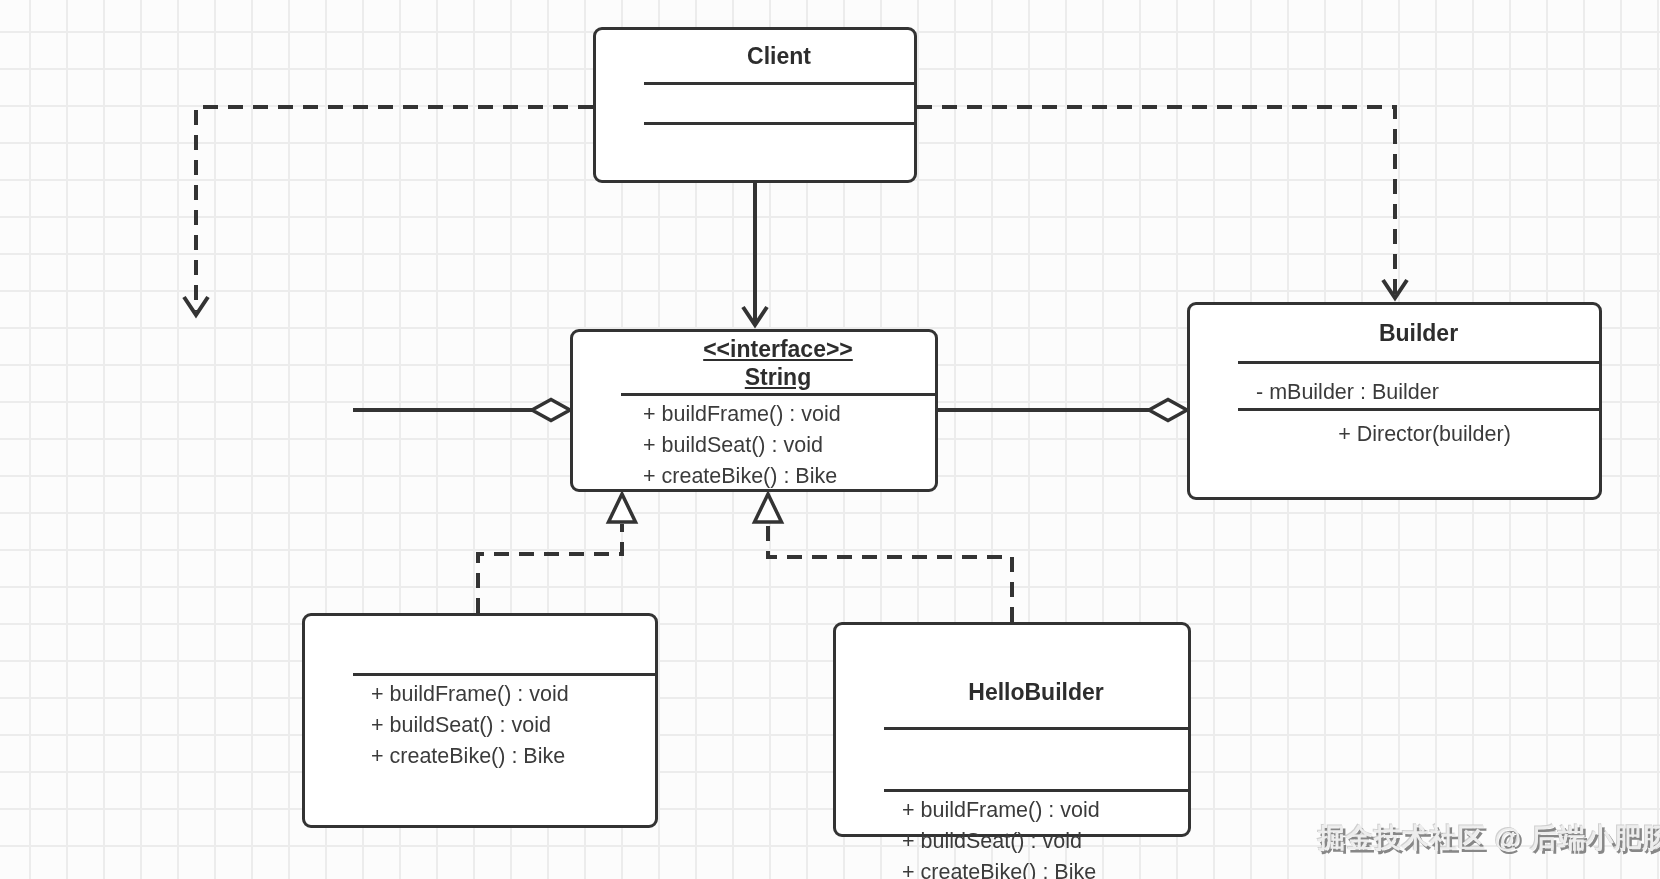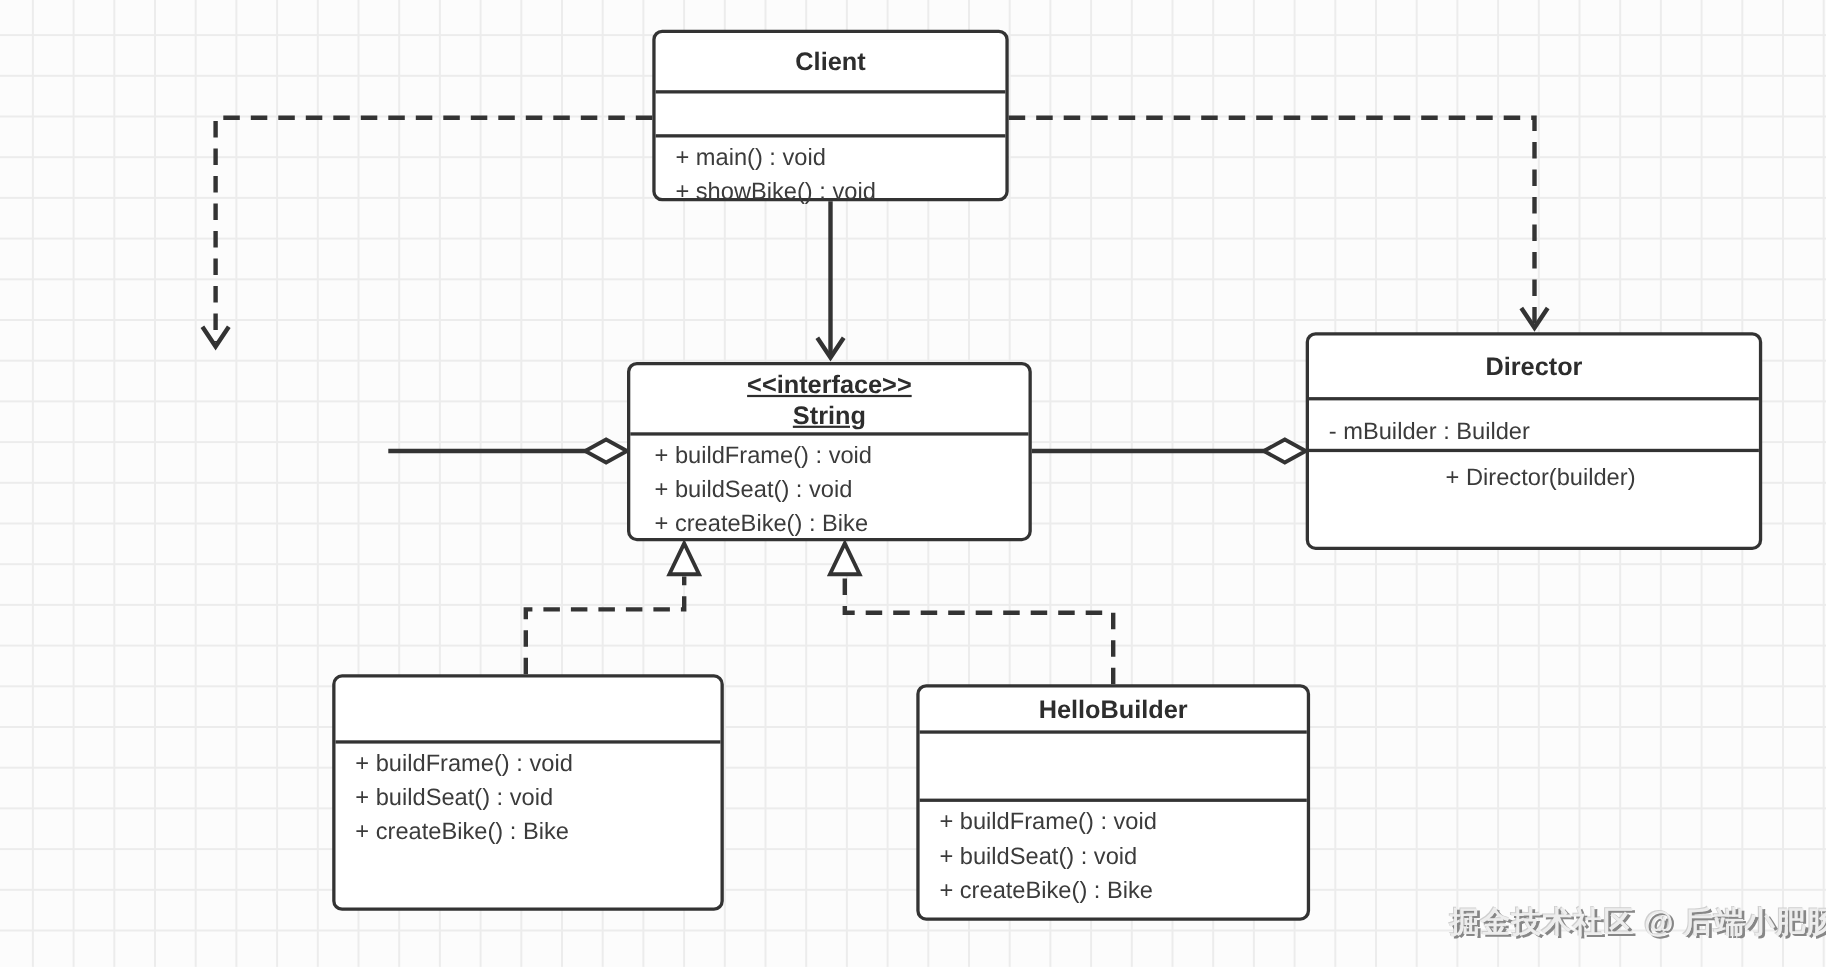--- a/index.html
+++ b/index.html
@@ -11,21 +11,21 @@
       linear-gradient(90deg, #ececec 2px, transparent 2px);
     background-size:37px 37px;
     background-position:-8px -6px;
     font-family:"Liberation Sans", sans-serif;
     color:#3b3b3b;
   }
   #wires{position:absolute;left:0;top:0;z-index:1;}
   .cls{
     position:absolute;z-index:2;box-sizing:border-box;
     background:#ffffff;border:3.5px solid #333333;border-radius:9px;
-    display:flex;flex-direction:column;
+    display:flex;flex-direction:column;padding-left:48px;
   }
   .hd{
     box-sizing:border-box;flex:none;
     display:flex;flex-direction:column;align-items:center;justify-content:center;
     font-weight:bold;font-size:23px;color:#2d2d2d;
     border-bottom:3px solid #333333;line-height:28px;
   }
   .sec{
     box-sizing:border-box;flex:none;
     border-bottom:3px solid #333333;
@@ -70,62 +70,58 @@
       <path d="M 1012 622 L 1012 557 L 768 557 L 768 524" stroke-dasharray="15 10"></path>
       <polygon points="768,494 754.5,522 781.5,522" fill="#ffffff" stroke-width="3.5"></polygon>
     </g>
   </svg>
 
   <div class="cls" style="left:593px;top:27px;width:324px;height:156px;">
     <div class="hd" style="height:55px;">
       <div>Client</div>
     </div>
     <div class="sec" style="height:40px;"></div>
-    <div class="sec last">
-      <div class="ln">+ main() : void</div>
-      <div class="ln">+ showBike() : void</div>
-    </div>
   </div>
 
 
   <div class="cls" style="left:570px;top:329px;width:368px;height:163px;">
     <div class="hd" style="height:64px;text-decoration:underline;">
       <div>&lt;&lt;interface&gt;&gt;</div>
       <div>String</div>
     </div>
     <div class="sec last" style="padding-left:22px;">
       <div class="ln">+ buildFrame() : void</div>
       <div class="ln">+ buildSeat() : void</div>
       <div class="ln">+ createBike() : Bike</div>
     </div>
   </div>
 
   <div class="cls" style="left:1187px;top:302px;width:415px;height:198px;">
     <div class="hd" style="height:59px;">
-      <div>Director</div>
+      <div>Builder</div>
     </div>
     <div class="sec" style="height:47px;padding-top:13px;">
       <div class="ln">- mBuilder : Builder</div>
     </div>
     <div class="sec last" style="padding-top:7px;text-align:center;">
       <div class="ln" style="line-height:32px;">+ Director(builder)</div>
     </div>
   </div>
 
   <div class="cls" style="left:302px;top:613px;width:356px;height:215px;">
     <div class="sec" style="height:60px;"></div>
     <div class="sec last">
       <div class="ln">+ buildFrame() : void</div>
       <div class="ln">+ buildSeat() : void</div>
       <div class="ln">+ createBike() : Bike</div>
     </div>
   </div>
 
   <div class="cls" style="left:833px;top:622px;width:358px;height:215px;">
-    <div class="hd" style="height:42px;">
+    <div class="hd" style="height:73px;margin-top:32px;">
       <div>HelloBuilder</div>
     </div>
     <div class="sec" style="height:62px;"></div>
     <div class="sec last">
       <div class="ln">+ buildFrame() : void</div>
       <div class="ln">+ buildSeat() : void</div>
       <div class="ln">+ createBike() : Bike</div>
     </div>
   </div>
 

